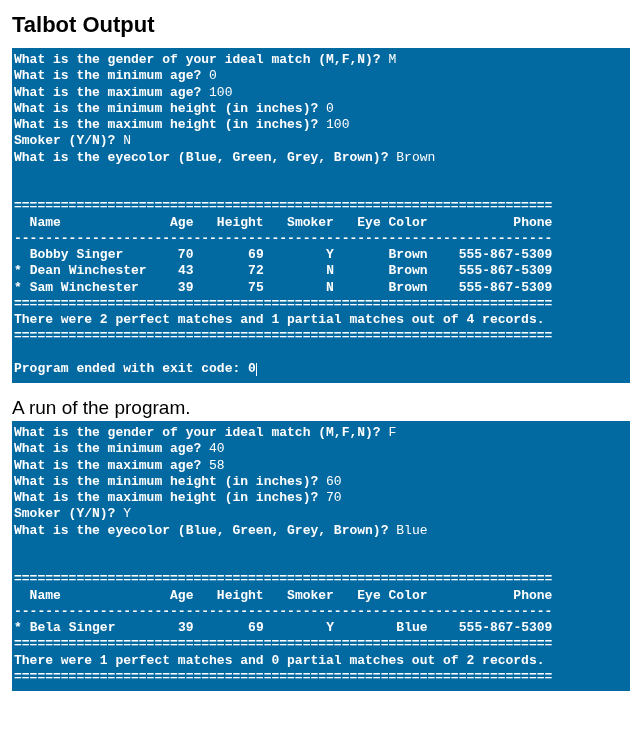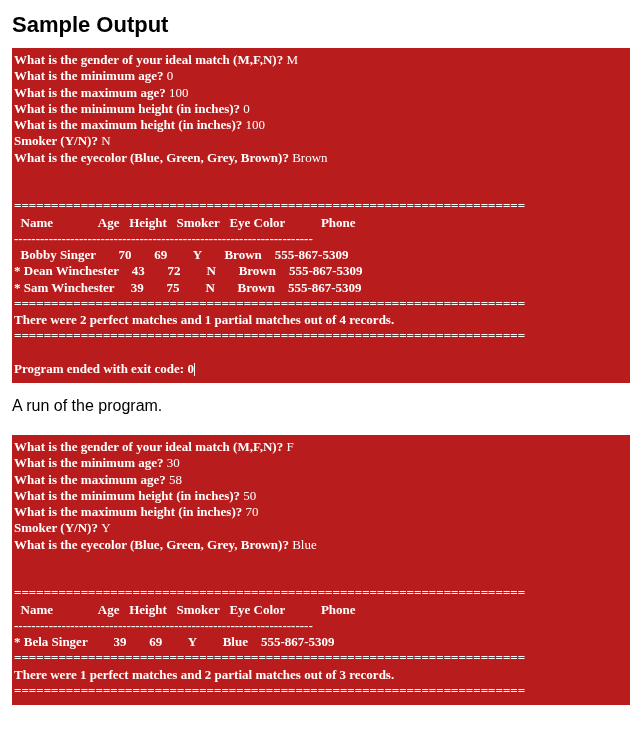--- a/index.html
+++ b/index.html
@@ -10,47 +10,47 @@
     box-sizing: border-box;
     background: #fff;
     color: #000;
   }
   h2.heading {
     font-size: 22px;
     font-weight: 600;
     margin: 0 0 10px 0;
   }
   p.caption {
-    font-size: 16px;
-    margin: 14px 0 20px 0;
+    font-size: 19px;
+    margin: 14px 0 2px 0;
   }
   .terminal {
-    background: #b91c1c;
+    background: #0369a1;
     color: #fff;
-    font-family: Liberation Serif, serif;
+    font-family: Liberation Mono, monospace;
     font-size: 13px;
     line-height: 1.25;
     padding: 4px 2px 6px 2px;
     white-space: pre;
     overflow: hidden;
   }
   .terminal .bold {
     font-weight: bold;
   }
   .cursor {
     display:inline-block;
     border-left: 1px solid #fff;
     height: 13px;
     vertical-align: text-bottom;
   }
 </style>
 </head>
 <body>
 
-<h2 class="heading">Sample Output</h2>
+<h2 class="heading">Talbot Output</h2>
 
 <div class="terminal"><span class="bold"><span>What is the gender of your ideal match (M,F,N)?</span> </span><span>M</span>
 <span class="bold"><span>What is the minimum age?</span> </span><span>0</span>
 <span class="bold"><span>What is the maximum age?</span> </span><span>100</span>
 <span class="bold"><span>What is the minimum height (in inches)?</span> </span><span>0</span>
 <span class="bold"><span>What is the maximum height (in inches)?</span> </span><span>100</span>
 <span class="bold"><span>Smoker (Y/N)?</span> </span><span>N</span>
 <span class="bold"><span>What is the eyecolor (Blue, Green, Grey, Brown)?</span> </span><span>Brown</span>
 
 
@@ -62,27 +62,27 @@
 <span class="bold"><span>*</span> <span>Sam Winchester</span>     <span>39</span>       <span>75</span>        <span>N</span>       <span>Brown</span>    <span>555-867-5309</span></span>
 <span class="bold">=====================================================================</span>
 <span class="bold">There were 2 perfect matches and 1 partial matches out of 4 records.</span>
 <span class="bold">=====================================================================</span>
 
 <span class="bold">Program ended with exit code: 0</span><span class="cursor"></span></div>
 
 <p class="caption">A run of the program.</p>
 
 <div class="terminal"><span class="bold"><span>What is the gender of your ideal match (M,F,N)?</span> </span><span>F</span>
-<span class="bold"><span>What is the minimum age?</span> </span><span>30</span>
+<span class="bold"><span>What is the minimum age?</span> </span><span>40</span>
 <span class="bold"><span>What is the maximum age?</span> </span><span>58</span>
-<span class="bold"><span>What is the minimum height (in inches)?</span> </span><span>50</span>
+<span class="bold"><span>What is the minimum height (in inches)?</span> </span><span>60</span>
 <span class="bold"><span>What is the maximum height (in inches)?</span> </span><span>70</span>
 <span class="bold"><span>Smoker (Y/N)?</span> </span><span>Y</span>
 <span class="bold"><span>What is the eyecolor (Blue, Green, Grey, Brown)?</span> </span><span>Blue</span>
 
 
 <span class="bold">=====================================================================</span>
 <span class="bold">  <span>Name</span>              <span>Age</span>   <span>Height</span>   <span>Smoker</span>   <span>Eye Color</span>           <span>Phone</span></span>
 <span class="bold">---------------------------------------------------------------------</span>
 <span class="bold"><span>*</span> <span>Bela Singer</span>        <span>39</span>       <span>69</span>        <span>Y</span>        <span>Blue</span>    <span>555-867-5309</span></span>
 <span class="bold">=====================================================================</span>
-<span class="bold">There were 1 perfect matches and 2 partial matches out of 3 records.</span>
+<span class="bold">There were 1 perfect matches and 0 partial matches out of 2 records.</span>
 <span class="bold">=====================================================================</span></div>
 
 </body></html>

